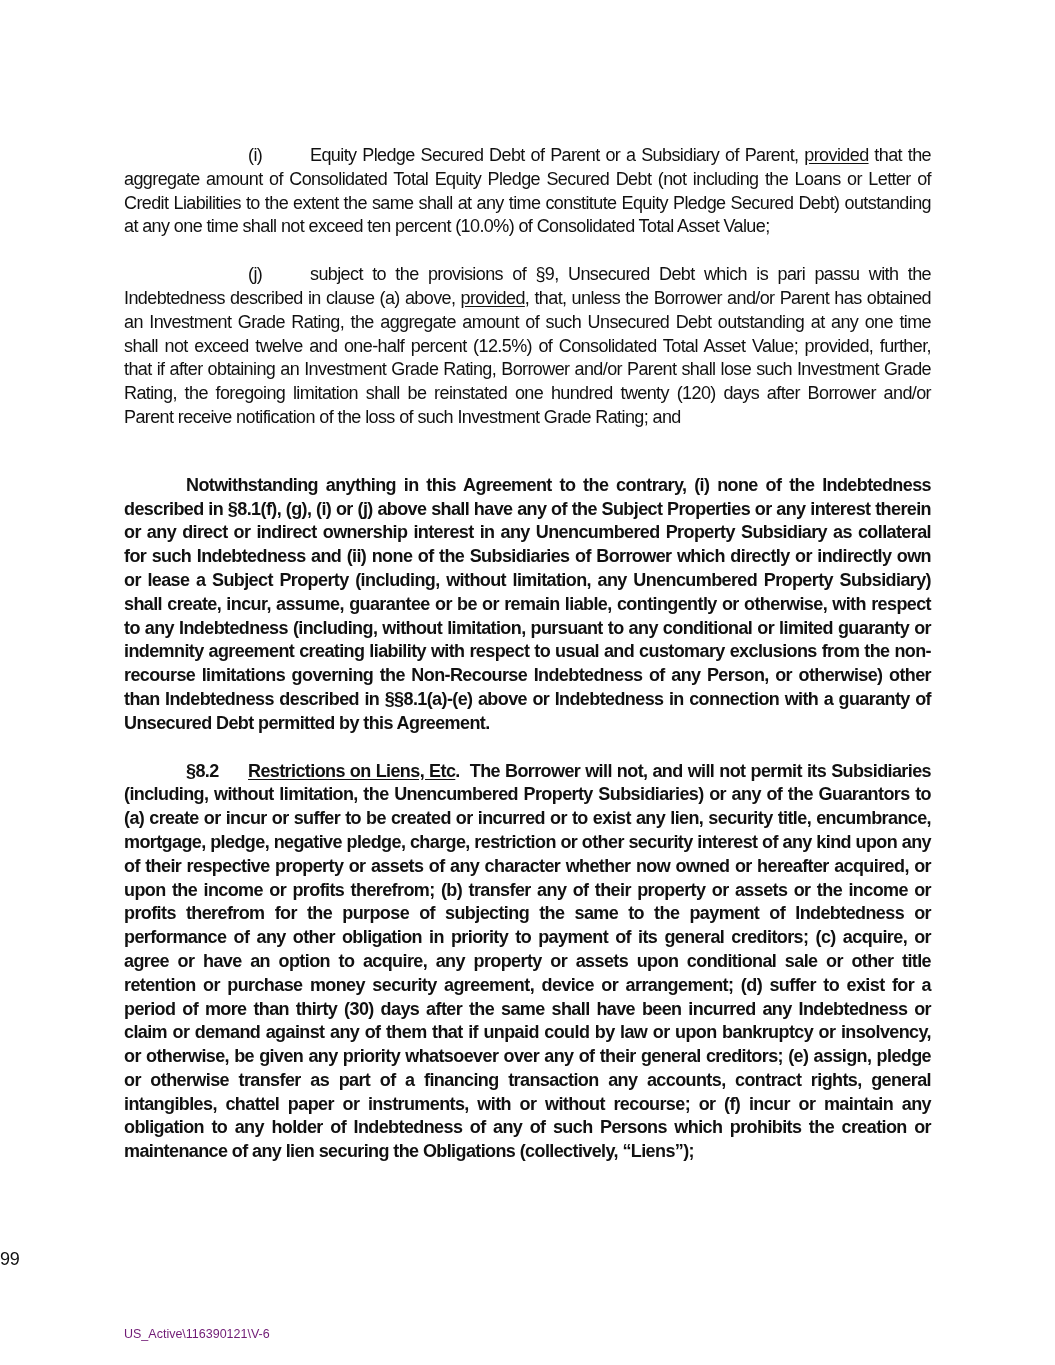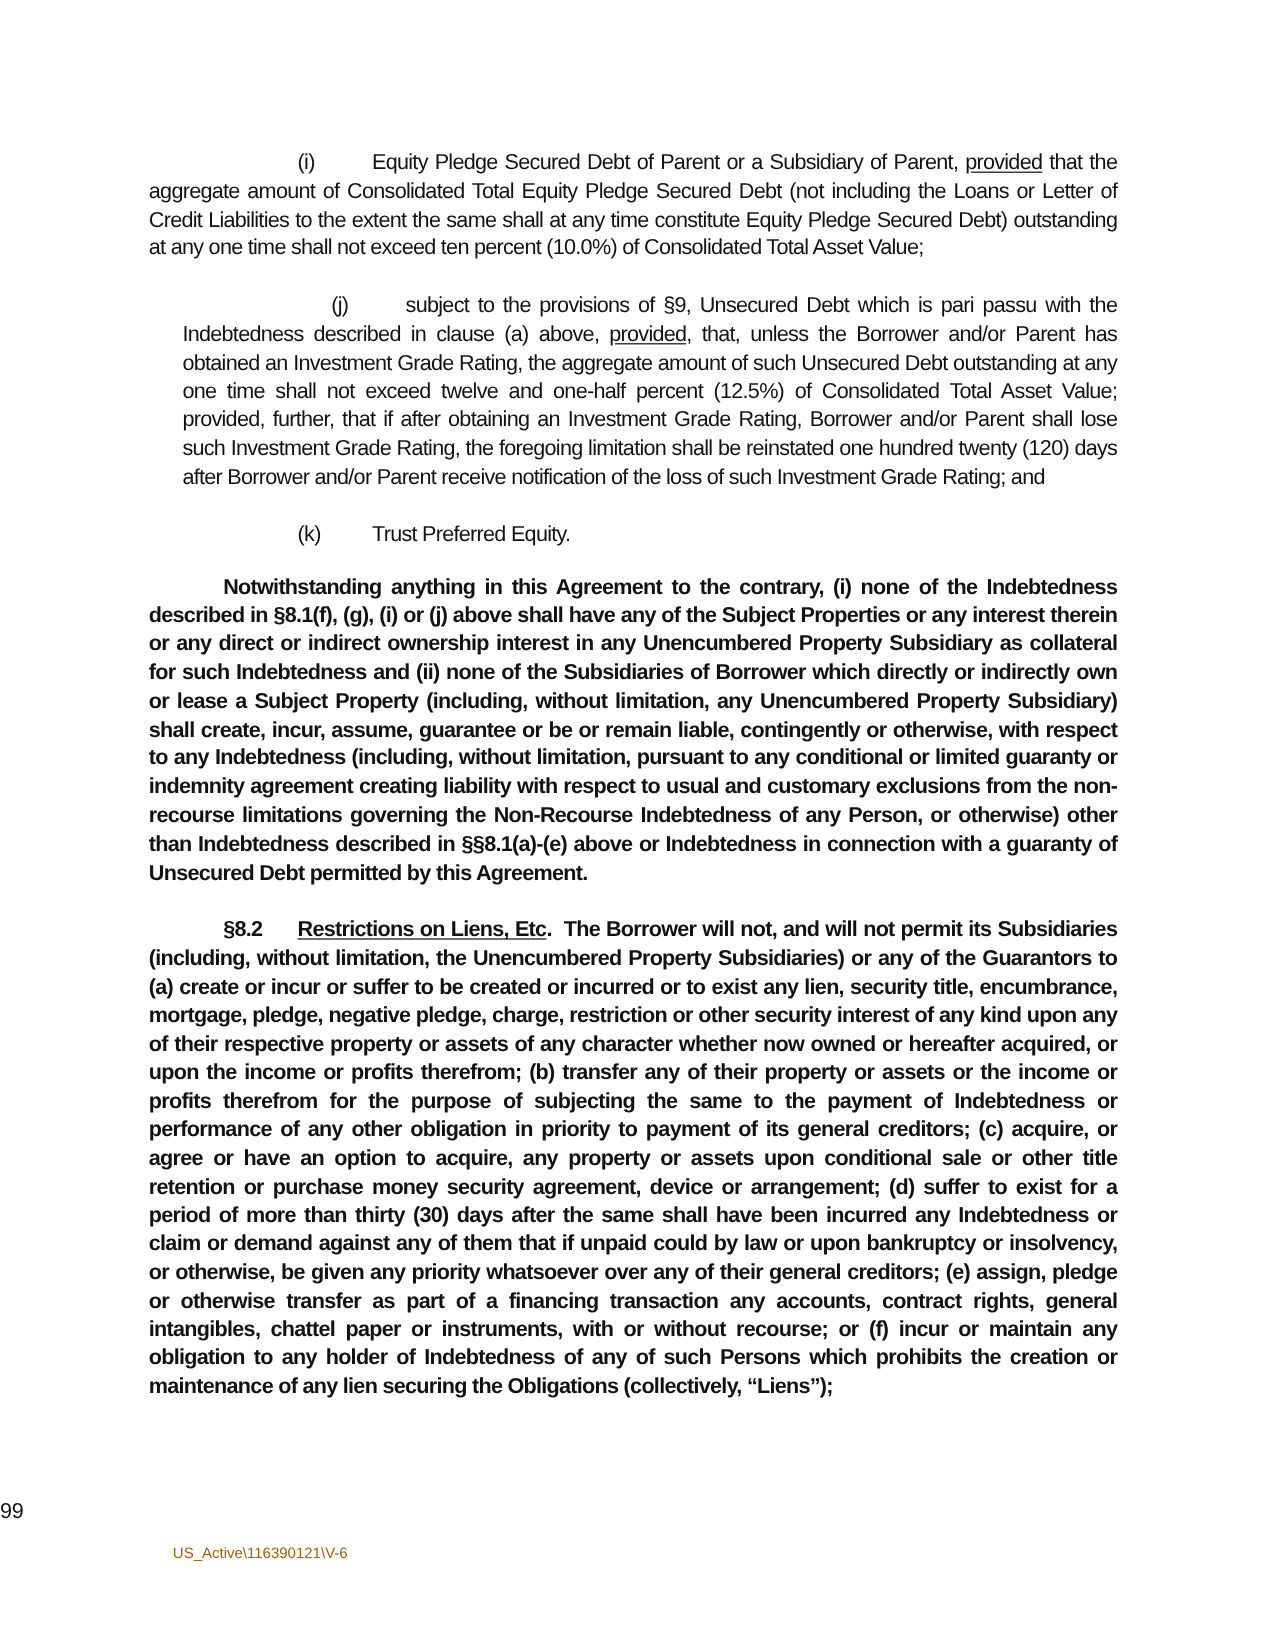--- a/index.html
+++ b/index.html
@@ -7,43 +7,40 @@
          font-family: "Liberation Sans", "DejaVu Sans", sans-serif; color: #111111; }
   .page { position: absolute; left: 124px; top: 124px; width: 807px; }
   .para { font-size: 18px; line-height: 23.8px; text-align: justify; letter-spacing: -0.6px;
           word-spacing: 0px; margin: 0; }
   .clause-label { display: inline-block; width: 62px; }
   .first-indent { text-indent: 62px; font-weight: bold; }
   .u { text-decoration: underline; text-underline-offset: 2px; }
   .gap { height: 24px; }
   .page-number { position: absolute; top: 1249px; left: 0; width: 1055px; text-align: left;
                  font-size: 18px; letter-spacing: -0.3px; }
-  .footer-id { position: absolute; top: 1287px; left: 124px; font-size: 12.5px; color: #a16207; margin-left: 20px; }
+  .footer-id { position: absolute; top: 1327px; left: 124px; font-size: 12.5px; color: #701a75; }
   .sec-num { display: inline-block; width: 62px; text-indent: 0; }
 </style>
 </head>
 <body>
 
 <div class="page">
 
-  <p class="para" style="text-indent:124px;">
+  <p class="para" style="text-indent:124px;margin-top:20px;">
     <span class="clause-label" style="text-indent:0;">(i)</span><span>Equity Pledge Secured Debt of Parent or a Subsidiary of Parent, </span><span class="u">provided</span><span> that the aggregate amount of Consolidated Total Equity Pledge Secured Debt (not including the Loans or Letter of Credit Liabilities to the extent the same shall at any time constitute Equity Pledge Secured Debt) outstanding at any one time shall not exceed ten percent (10.0%) of Consolidated Total Asset Value;</span>
   </p>
 
   <div class="gap"></div>
 
-  <p class="para" style="text-indent:124px;margin-left:28px;">
+  <p class="para" style="text-indent:124px;">
     <span class="clause-label" style="text-indent:0;">(j)</span><span>subject to the provisions of §9, Unsecured Debt which is pari passu with the Indebtedness described in clause (a) above, </span><span class="u">provided</span><span>, that, unless the Borrower and/or Parent has obtained an Investment Grade Rating, the aggregate amount of such Unsecured Debt outstanding at any one time shall not exceed twelve and one-half percent (12.5%) of Consolidated Total Asset Value; provided, further, that if after obtaining an Investment Grade Rating, Borrower and/or Parent shall lose such Investment Grade Rating, the foregoing limitation shall be reinstated one hundred twenty (120) days after Borrower and/or Parent receive notification of the loss of such Investment Grade Rating; and</span>
   </p>
 
   <div class="gap"></div>
 
-  <p class="para" style="text-indent:124px;">
-    <span class="clause-label" style="text-indent:0;">(k)</span><span>Trust Preferred Equity.</span>
-  </p>
 
   <div class="gap" style="height:20px;"></div>
 
   <p class="para first-indent">Notwithstanding anything in this Agreement to the contrary, (i) none of the Indebtedness described in §8.1(f), (g), (i) or (j) above shall have any of the Subject Properties or any interest therein or any direct or indirect ownership interest in any Unencumbered Property Subsidiary as collateral for such Indebtedness and (ii) none of the Subsidiaries of Borrower which directly or indirectly own or lease a Subject Property (including, without limitation, any Unencumbered Property Subsidiary) shall create, incur, assume, guarantee or be or remain liable, contingently or otherwise, with respect to any Indebtedness (including, without limitation, pursuant to any conditional or limited guaranty or indemnity agreement creating liability with respect to usual and customary exclusions from the non-recourse limitations governing the Non-Recourse Indebtedness of any Person, or otherwise) other than Indebtedness described in §§8.1(a)-(e) above or Indebtedness in connection with a guaranty of Unsecured Debt permitted by this Agreement.</p>
 
   <div class="gap"></div>
 
   <p class="para first-indent">
     <span class="sec-num">§8.2</span><span class="u">Restrictions on Liens, Etc</span><span>.</span><span style="white-space:pre-wrap;">  The Borrower will not, and will not permit its Subsidiaries (including, without limitation, the Unencumbered Property Subsidiaries) or any of the Guarantors to (a) create or incur or suffer to be created or incurred or to exist any lien, security title, encumbrance, mortgage, pledge, negative pledge, charge, restriction or other security interest of any kind upon any of their respective property or assets of any character whether now owned or hereafter acquired, or upon the income or profits therefrom; (b) transfer any of their property or assets or the income or profits therefrom for the purpose of subjecting the same to the payment of Indebtedness or performance of any other obligation in priority to payment of its general creditors; (c) acquire, or agree or have an option to acquire, any property or assets upon conditional sale or other title retention or purchase money security agreement, device or arrangement; (d) suffer to exist for a period of more than thirty (30) days after the same shall have been incurred any Indebtedness or claim or demand against any of them that if unpaid could by law or upon bankruptcy or insolvency, or otherwise, be given any priority whatsoever over any of their general creditors; (e) assign, pledge or otherwise transfer as part of a financing transaction any accounts, contract rights, general intangibles, chattel paper or instruments, with or without recourse; or (f) incur or maintain any obligation to any holder of Indebtedness of any of such Persons which prohibits the creation or maintenance of any lien securing the Obligations (collectively, “Liens”);</span>
   </p>

